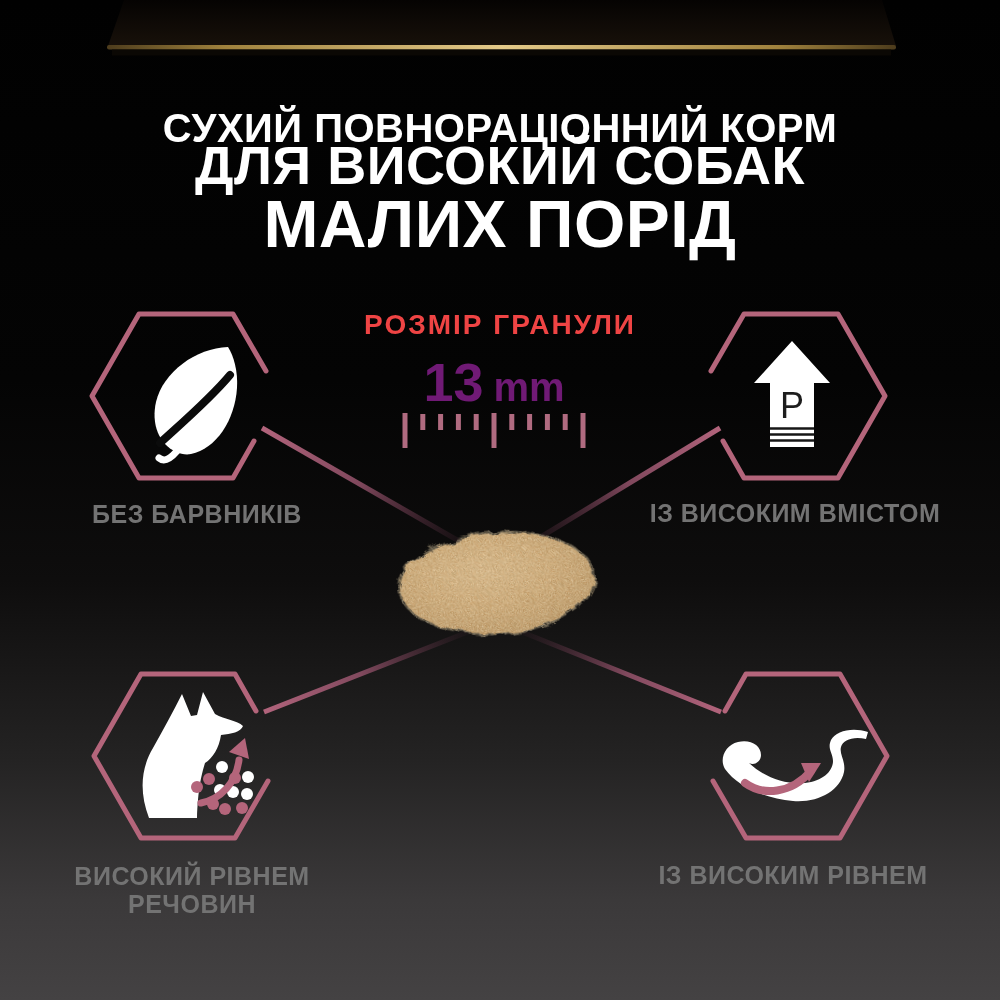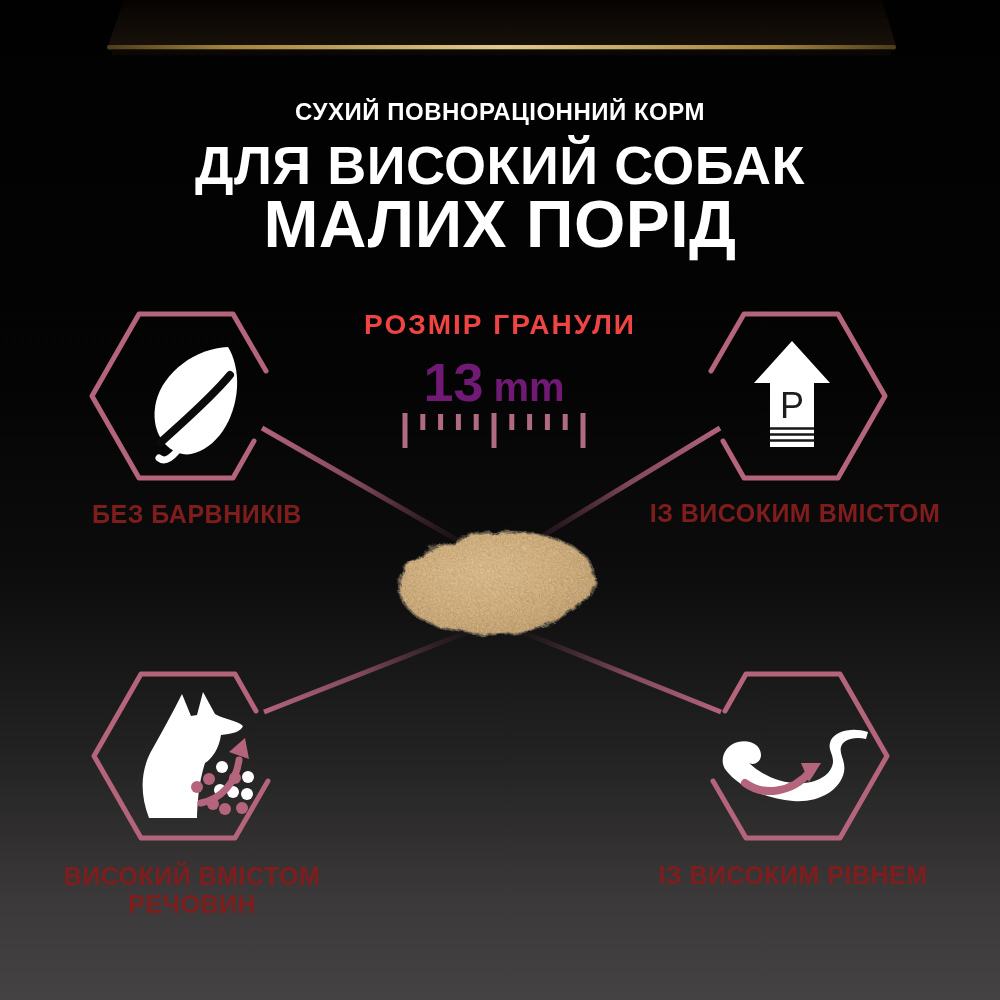--- a/index.html
+++ b/index.html
@@ -5,28 +5,28 @@
   html,body{margin:0;padding:0;}
   body{
     width:1000px;height:1000px;position:relative;overflow:hidden;
     background:linear-gradient(180deg,#010101 0%,#040404 38%,#0e0d0d 58%,#242323 76%,#3b393a 90%,#444243 100%);
     font-family:"Liberation Sans", sans-serif;
     -webkit-font-smoothing:antialiased;
   }
   .abs{position:absolute;}
   .center-x{left:0;right:0;text-align:center;}
   .title-line{color:#ffffff;font-weight:bold;letter-spacing:.5px;line-height:1;}
-  #title1{top:100px;font-size:24px;}
+  #title1{top:108px;font-size:40px;}
   #title2{top:138px;font-size:54px;}
   #title3{top:191px;font-size:66px;text-align:center;}
   #granule-title{top:309px;font-size:28px;font-weight:bold;letter-spacing:2px;color:#ef4444;}
   #granule-size{top:351px;left:0;right:12px;text-align:center;color:#701a75;}
   #granule-size .num{font-size:54px;font-weight:bold;}
   #granule-size .unit{font-size:40px;font-weight:bold;margin-left:10px;}
-  .feature-label{color:#7f1d1d;font-weight:bold;font-size:25px;line-height:28px;letter-spacing:.5px;text-align:center;transform:translateX(-50%);white-space:nowrap;}
+  .feature-label{color:#737373;font-weight:bold;font-size:25px;line-height:28px;letter-spacing:.5px;text-align:center;transform:translateX(-50%);white-space:nowrap;}
   #label-tl{left:197px;top:500px;}
   #label-tr{left:795px;top:499px;}
   #label-bl{left:192px;top:862px;}
   #label-br{left:793px;top:861px;}
   svg{position:absolute;left:0;top:0;}
 </style>
 </head>
 <body>
 
 <svg width="1000" height="1000" viewBox="0 0 1000 1000">
@@ -182,18 +182,18 @@
   <span class="num">13</span><span class="unit">mm</span>
 </div>
 
 <div class="abs feature-label" id="label-tl">
   <div>БЕЗ БАРВНИКІВ</div>
 </div>
 <div class="abs feature-label" id="label-tr">
   <div>ІЗ ВИСОКИМ ВМІСТОМ</div>
 </div>
 <div class="abs feature-label" id="label-bl">
-  <div>ВИСОКИЙ ВМІСТОМ</div>
+  <div>ВИСОКИЙ РІВНЕМ</div>
   <div>РЕЧОВИН</div>
 </div>
 <div class="abs feature-label" id="label-br">
   <div>ІЗ ВИСОКИМ РІВНЕМ</div>
 </div>
 
 </body></html>

